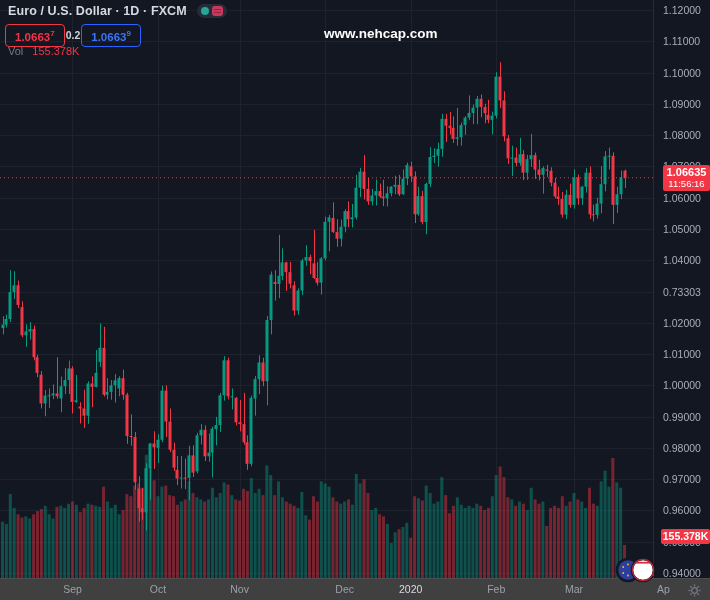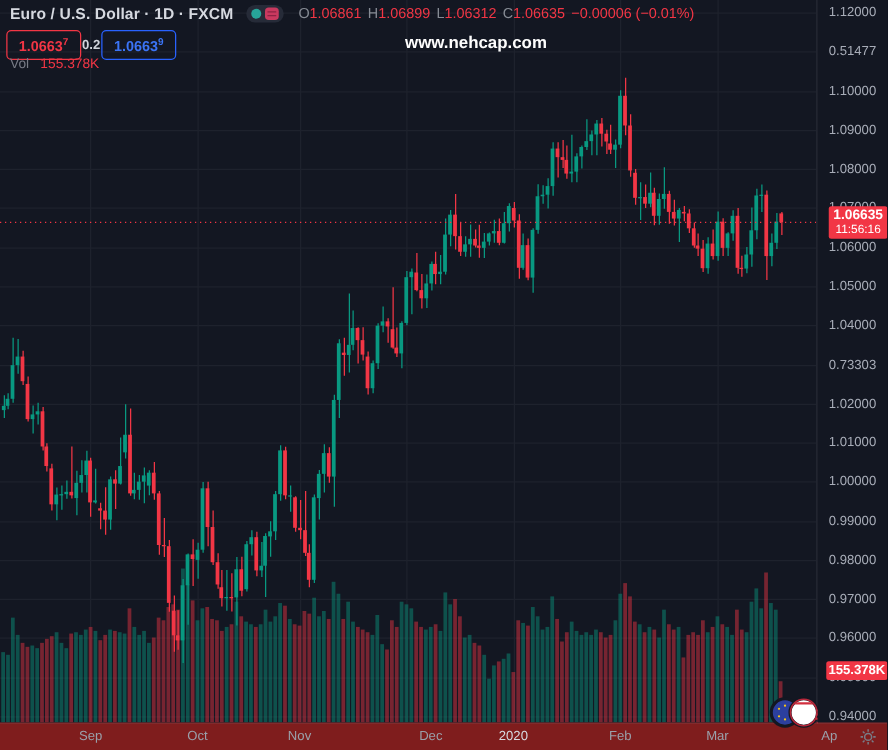--- a/index.html
+++ b/index.html
@@ -35,21 +35,21 @@
               border-left:1px solid rgba(134,139,148,.18);background:#131722;}
   .ytick{position:absolute;left:9px;font-size:10.5px;color:#a8adb8;}
   #price-badge{position:absolute;left:9px;right:1px;background:#f23645;border-radius:2px;
                text-align:center;color:#fff;padding:1px 0 2px;z-index:6;}
   #price-badge .lp{font-size:11px;font-weight:700;line-height:13px;}
   #price-badge .cd{font-size:9.5px;line-height:10px;}
   #volume-badge{position:absolute;left:7px;right:1px;background:#f23645;border-radius:2px;
                 text-align:center;color:#fff;font-size:10.5px;font-weight:700;
                 line-height:15px;height:15px;z-index:6;}
   
-  #time-axis{position:absolute;left:0;top:578px;width:710px;height:22px;background:#7f1d1d;
+  #time-axis{position:absolute;left:0;top:578px;width:710px;height:22px;background:#404040;
              border-top:1px solid rgba(134,139,148,.18);}
   .xtick{position:absolute;top:4px;transform:translateX(-50%);font-size:10.5px;color:#9aa0aa;}
   .xtick.em{color:#d6d9e0;}
   #gear{position:absolute;right:9px;top:4px;}
   
   #tv-logo{position:absolute;left:8px;top:552px;z-index:4;display:flex;align-items:center;gap:6px;}
   #tv-logo span{color:#fff;font-size:15px;font-weight:700;letter-spacing:.2px;
     text-shadow:0 0 2px #000,1px 1px 1px #000,-1px -1px 1px #000,1px -1px 1px #000,-1px 1px 1px #000;}
   #flags{position:absolute;left:612px;top:556px;z-index:5;}
 </style>
@@ -577,23 +577,20 @@
     <div id="header">
       <div id="row1">
         <span id="symbol-title">Euro / U.S. Dollar · 1D · FXCM</span>
         <span id="toggle">
           <span class="dot"></span>
           <span class="sq">
               <i></i>
               <i></i>
             </span>
         </span>
-        <span id="ohlc">
-          <span>O</span><b>1.06861</b><span>H</span><b>1.06899</b><span>L</span><b>1.06312</b><span>C</span><b>1.06635</b><span class="chg">−0.00006 (−0.01%)</span>
-        </span>
       </div>
       <div id="row2">
         <span class="quote-badge" id="bid-badge"><span>1.0663</span><sup>7</sup></span>
         <span id="spread">0.2</span>
         <span class="quote-badge" id="ask-badge"><span>1.0663</span><sup>9</sup></span>
       </div>
       <div id="row3">
         <span class="lbl">Vol</span><span class="val">155.378K</span>
       </div>
     </div>
@@ -644,21 +641,21 @@
       <div class="ytick" style="top: 348.056px;">1.01000</div>
       <div class="ytick" style="top: 316.778px;">1.02000</div>
       <div class="ytick" style="top: 285.5px;">0.73303</div>
       <div class="ytick" style="top: 254.222px;">1.04000</div>
       <div class="ytick" style="top: 222.944px;">1.05000</div>
       <div class="ytick" style="top: 191.667px;">1.06000</div>
       <div class="ytick" style="top: 160.389px;">1.07000</div>
       <div class="ytick" style="top: 129.111px;">1.08000</div>
       <div class="ytick" style="top: 97.8333px;">1.09000</div>
       <div class="ytick" style="top: 66.5556px;">1.10000</div>
-      <div class="ytick" style="top: 35.2778px;">0.51477</div>
+      <div class="ytick" style="top: 35.2778px;">1.11000</div>
       <div class="ytick" style="top: 4px;">1.12000</div>
     <div id="price-badge" style="top: 164.805px;">
       <div class="lp">1.06635</div>
       <div class="cd">11:56:16</div>
     </div>
     <div id="volume-badge" style="top: 528.998px;">155.378K</div>
   </div>
 
   <div id="time-axis">
     <div id="gear">

